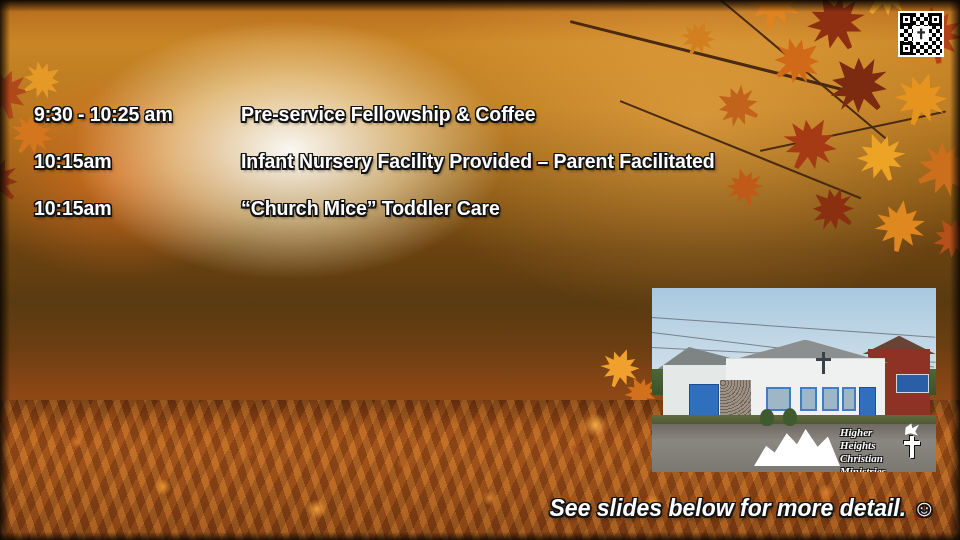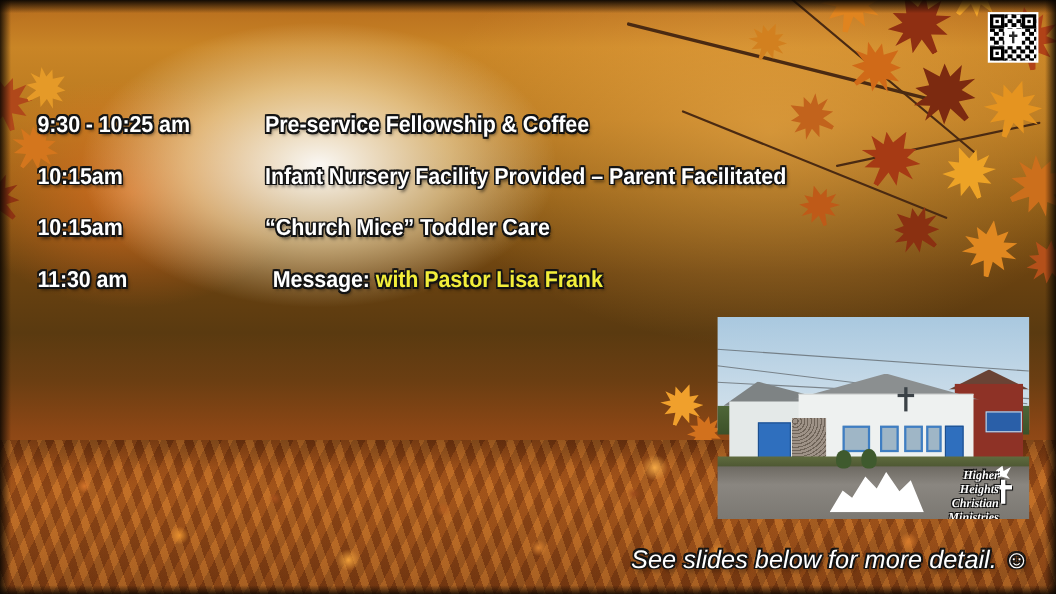--- a/index.html
+++ b/index.html
@@ -184,38 +184,38 @@
   }
   .logo-mtn{
     position:absolute;left:0;top:4px;width:86px;height:42px;
     background:#ffffff;
     clip-path:polygon(0% 100%, 14% 52%, 24% 68%, 38% 22%, 50% 48%, 60% 12%, 74% 54%, 86% 30%, 100% 100%);
     filter:drop-shadow(1px 1px 0 #111) drop-shadow(-1px -1px 0 #111);
   }
   .logo-text{
     position:absolute;left:86px;top:6px;width:68px;
     font-family:"Liberation Serif",serif;font-style:italic;font-weight:bold;
-    font-size:11px;line-height:13px;color:#ffffff;text-align:right;
+    font-size:11px;line-height:13px;color:#ffffff;text-align:left;
     text-shadow:-1px -1px 0 #111,1px -1px 0 #111,-1px 1px 0 #111,1px 1px 0 #111;
   }
   .logo-cross{
     position:absolute;left:156px;top:16px;width:4px;height:22px;background:#fff;
     filter:drop-shadow(1px 1px 0 #111) drop-shadow(-1px -1px 0 #111);
   }
   .logo-cross::before{content:"";position:absolute;left:-6px;top:5px;width:16px;height:4px;background:#fff;}
   .logo-dove{
     position:absolute;left:150px;top:2px;width:16px;height:14px;background:#fff;
     clip-path:polygon(10% 40%, 46% 10%, 52% 44%, 94% 18%, 70% 70%, 88% 96%, 40% 80%, 6% 92%);
     filter:drop-shadow(1px 1px 0 #111);
   }
 
   
   #footer-note{
     position:absolute;right:24px;bottom:18px;
-    font-size:23px;font-weight:normal;font-style:italic;color:#ffffff;
+    font-size:23px;font-weight:bold;font-style:italic;color:#ffffff;
     white-space:nowrap;
     text-shadow:
       -1.5px -1.5px 0 #141414, 1.5px -1.5px 0 #141414,
       -1.5px 1.5px 0 #141414, 1.5px 1.5px 0 #141414,
       0 -1.5px 0 #141414, 0 1.5px 0 #141414,
       -1.5px 0 0 #141414, 1.5px 0 0 #141414,
       2px 3px 4px rgba(0,0,0,0.6);
   }
 </style>
 </head>
@@ -290,26 +290,20 @@
       <div class="cell time">10:15am</div>
       <div class="cell desc">Infant Nursery Facility Provided – Parent Facilitated</div>
     </div>
 
     <div class="row">
       <div class="cell time">10:15am</div>
       <div class="cell desc">“Church Mice”  Toddler Care</div>
     </div>
 
 
-    <div class="row">
-      <div class="cell time">11:30 am</div>
-      <div class="cell desc indent">
-        <span>Message:  </span><span class="highlight">with Pastor Lisa Frank</span>
-      </div>
-    </div>
 
 
   </div>
 
   <div id="church-photo">
     <div class="ph ph-sky"></div>
     <div class="ph ph-wire" style="left:0;top:16%;width:100%;transform:rotate(4deg);"></div>
     <div class="ph ph-wire" style="left:0;top:24%;width:100%;transform:rotate(7deg);"></div>
     <div class="ph ph-wire" style="left:0;top:32%;width:100%;transform:rotate(3deg);"></div>
     <div class="ph ph-trees"></div>

